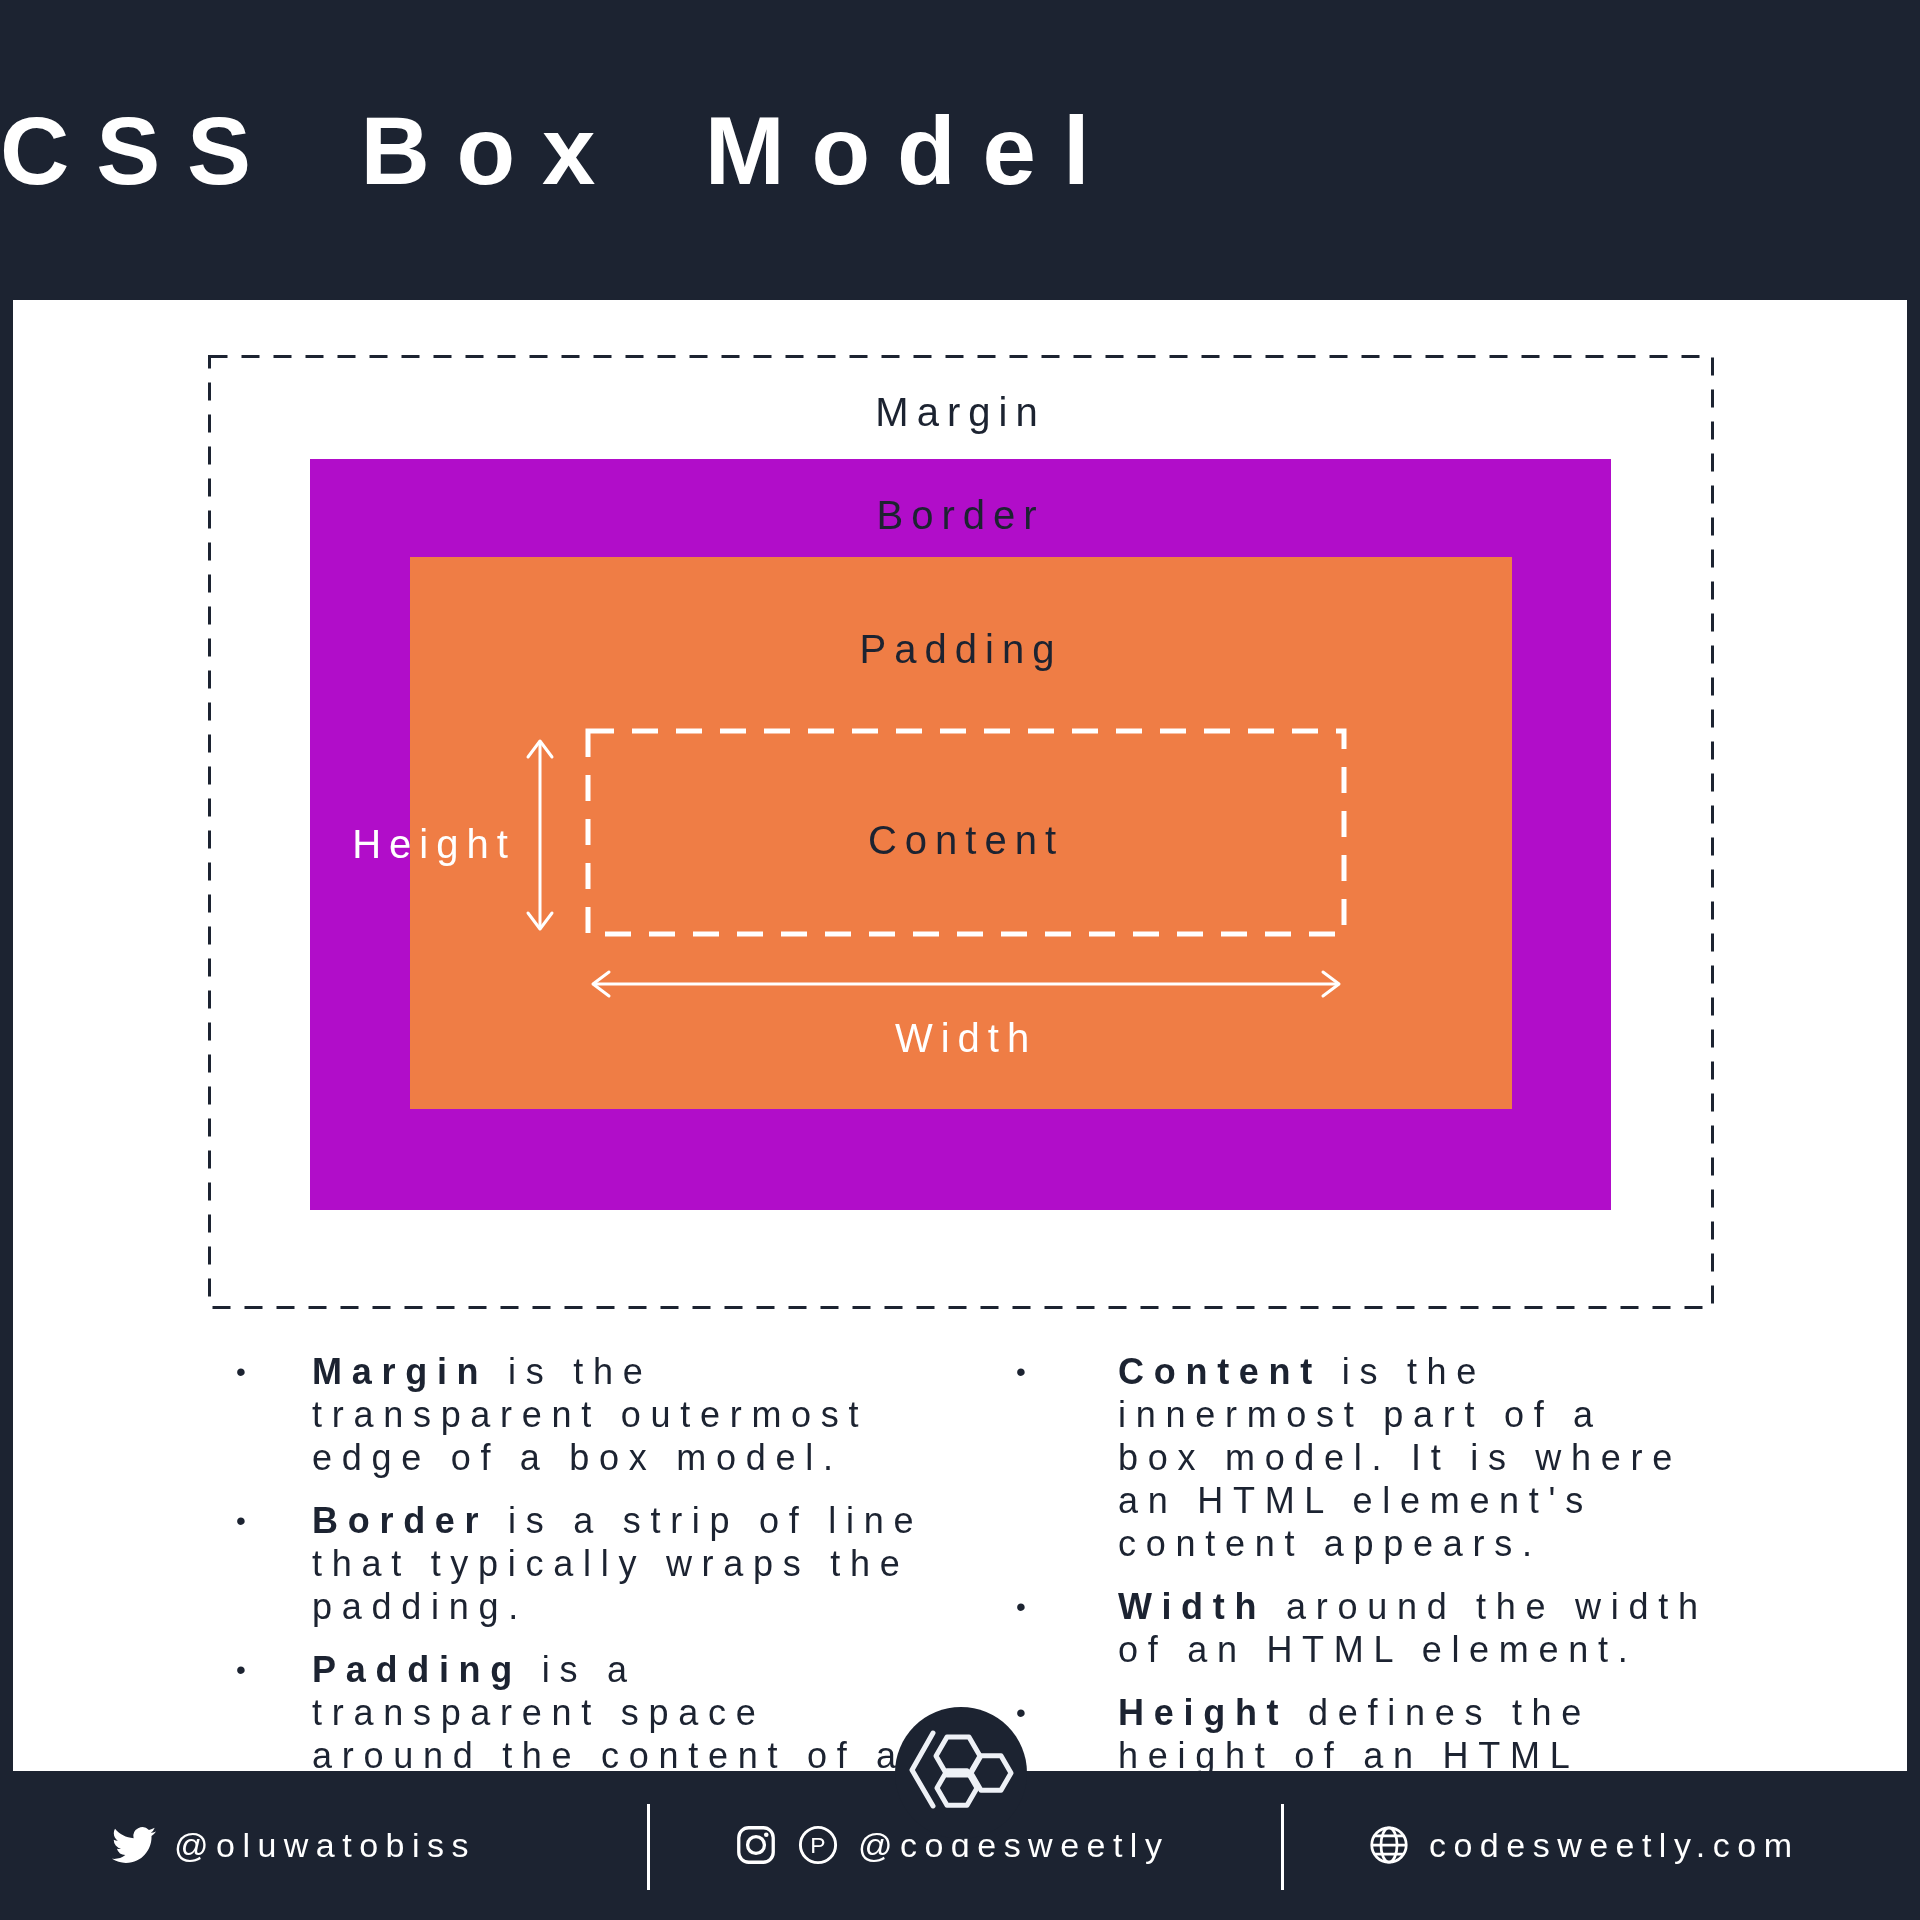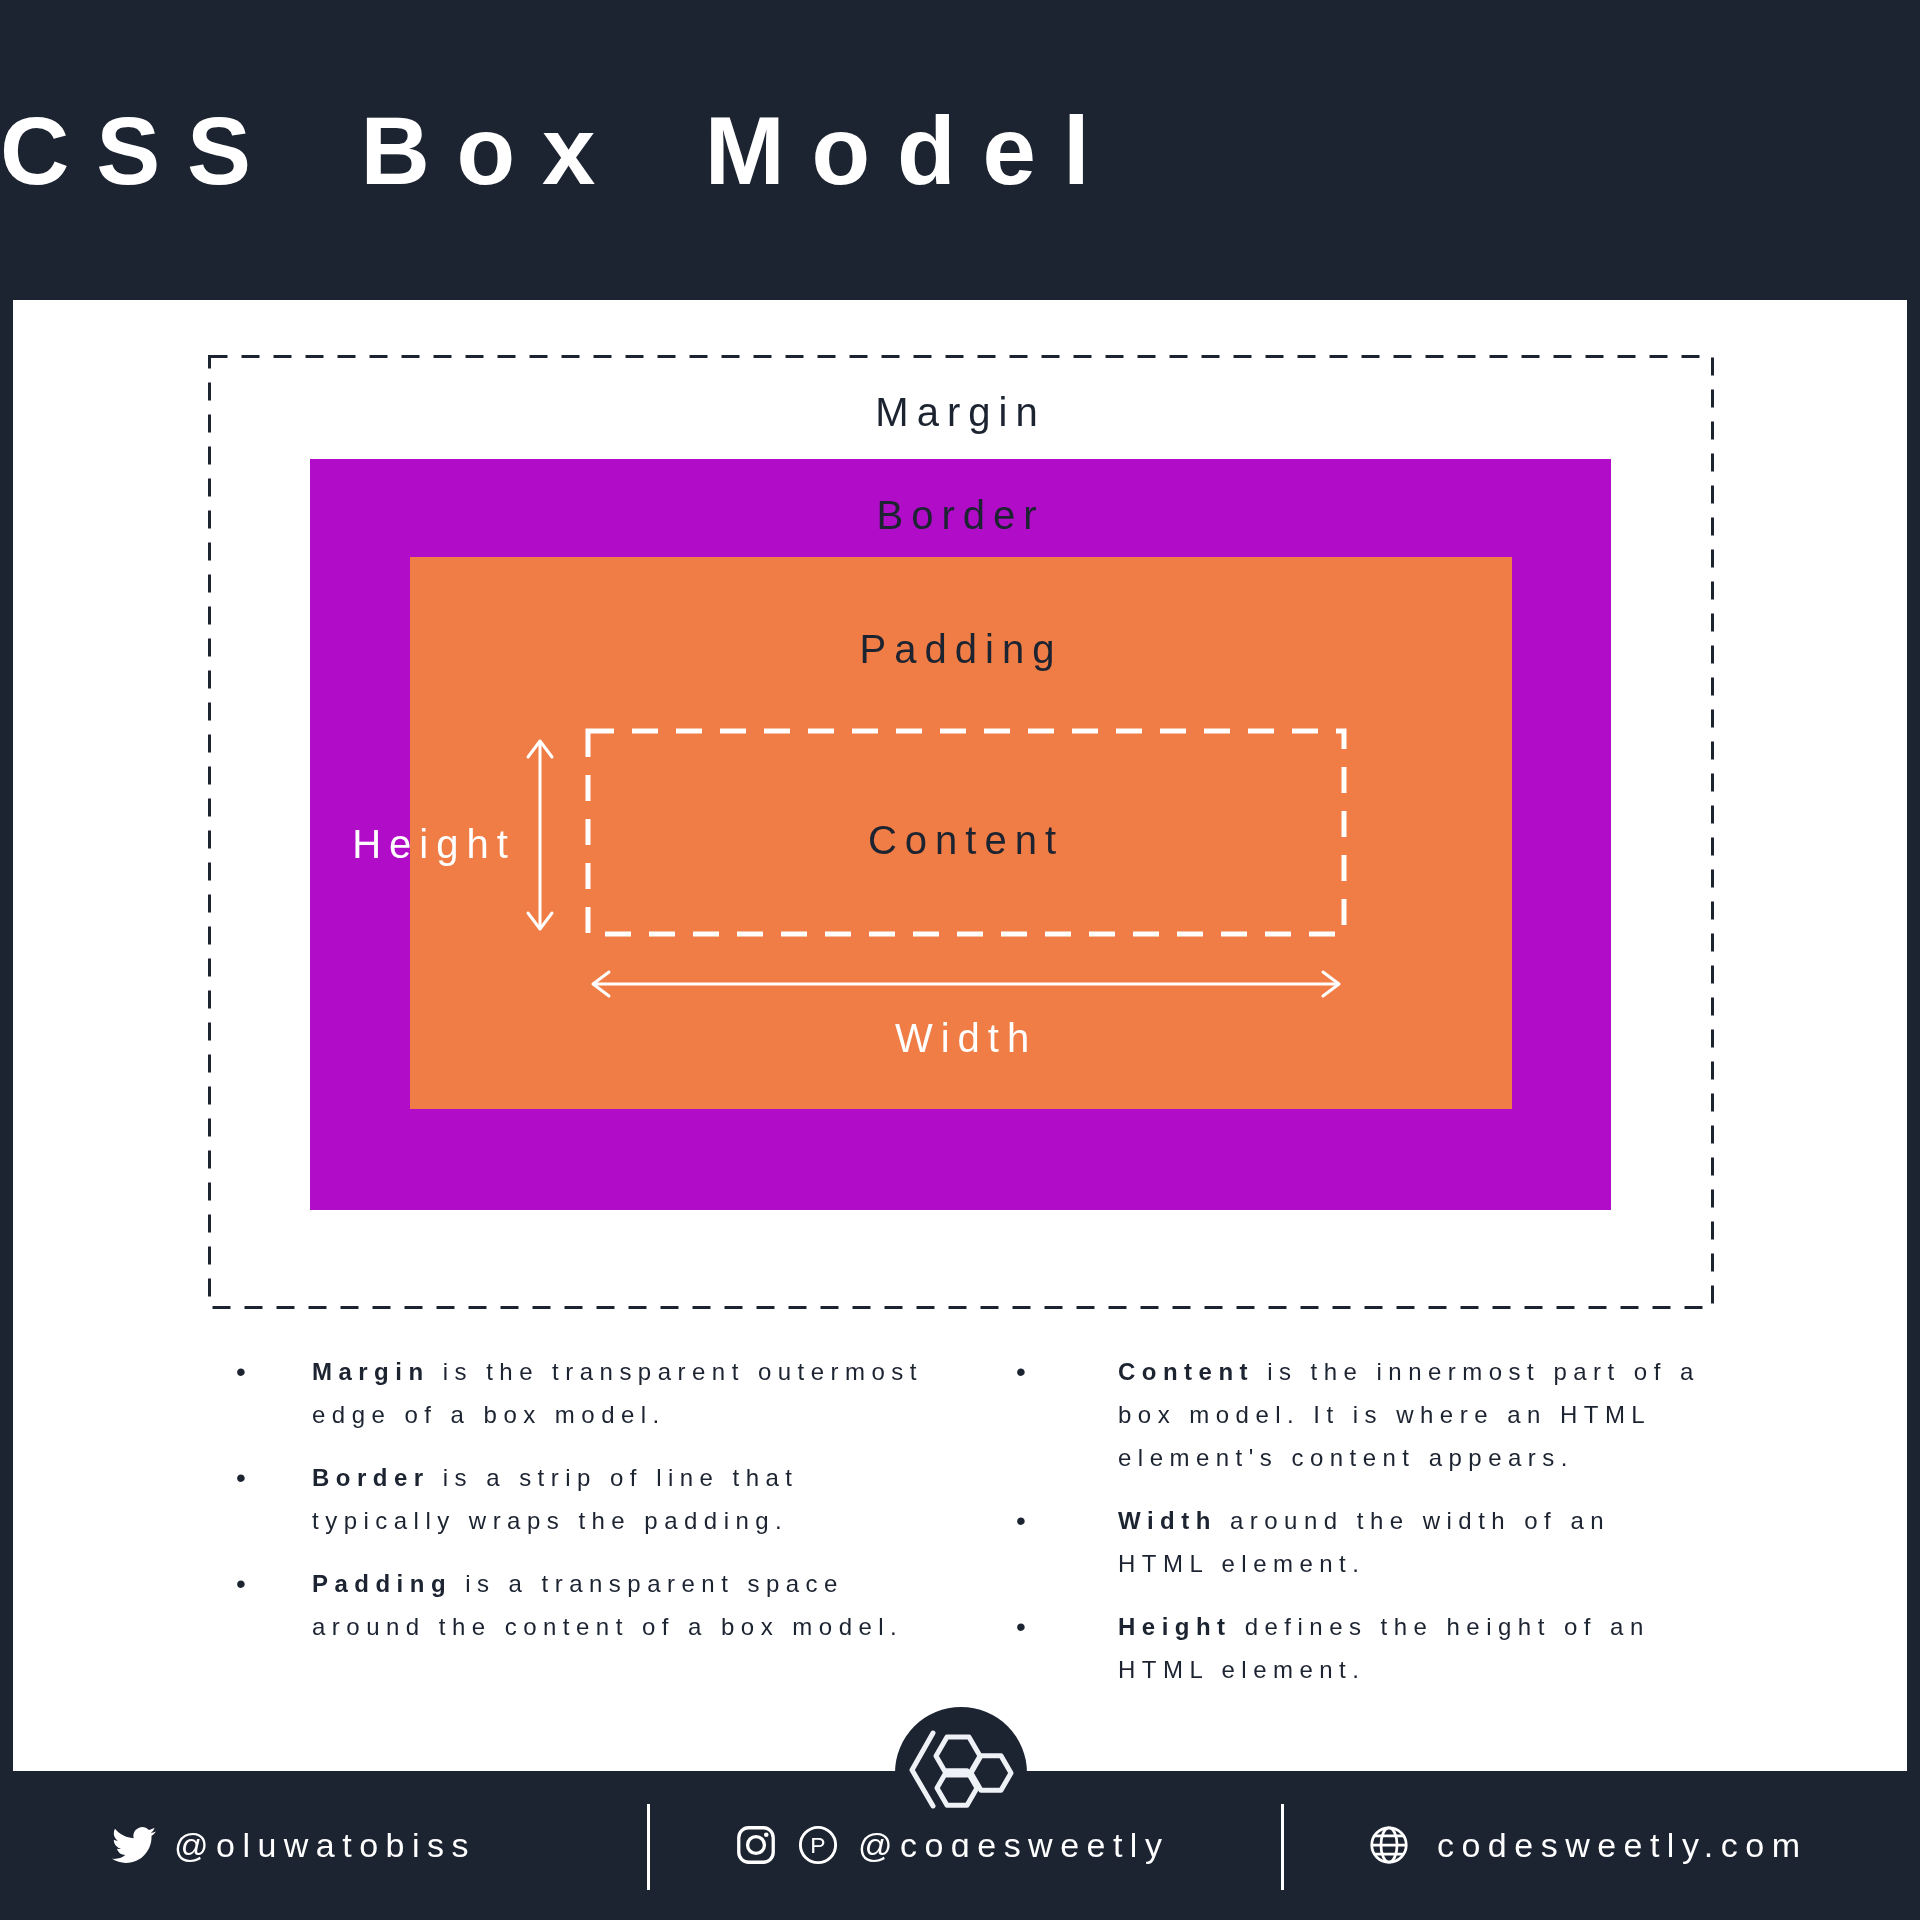--- a/index.html
+++ b/index.html
@@ -56,37 +56,37 @@
 
   
   .col{position:absolute;top:1350px;color:var(--navy);}
   .col-left{left:228px;width:712px;}
   .col-right{left:1008px;width:700px;}
   .bullet{display:flex;margin:0 0 20px 0;}
   .bullet .dot{flex:none;font-size:28px;line-height:43px;padding-left:8px;}
   .col-left .dot{width:76px;}
   .col-right .dot{width:70px;}
   .bullet p{
-    margin:0;font-size:24px;line-height:43px;letter-spacing:.27em;
+    margin:0;font-size:36px;line-height:43px;letter-spacing:.27em;
   }
   .col-left .bullet p{width:624px;}
   .col-right .bullet p{width:622px;margin-left:32px;}
   .bullet b{font-weight:bold;}
 
   
   .footer{position:absolute;left:0;top:1771px;width:1920px;height:149px;background:var(--navy);}
   .footer-item{
     position:absolute;display:flex;align-items:center;color:#fff;
   }
   .footer-item .ftext{
     font-size:34px;letter-spacing:.22em;line-height:46px;white-space:nowrap;
   }
   .fi-twitter{left:112px;top:1822px;gap:18px;}
   .fi-social{left:734px;top:1822px;gap:18px;}
-  .fi-site{left:1367px;top:1822px;gap:26px;}
+  .fi-site{left:1367px;top:1822px;gap:18px;}
   .ficon{width:44px;height:44px;flex:none;}
   .ficon svg{width:100%;height:100%;display:block;}
   .divider{position:absolute;width:3px;height:86px;background:#fff;top:1804px;}
   .divider-1{left:647px;}
   .divider-2{left:1281px;}
 
   
   .logo{
     position:absolute;left:895px;top:1707px;width:132px;height:132px;
     border-radius:50%;background:var(--navy);

